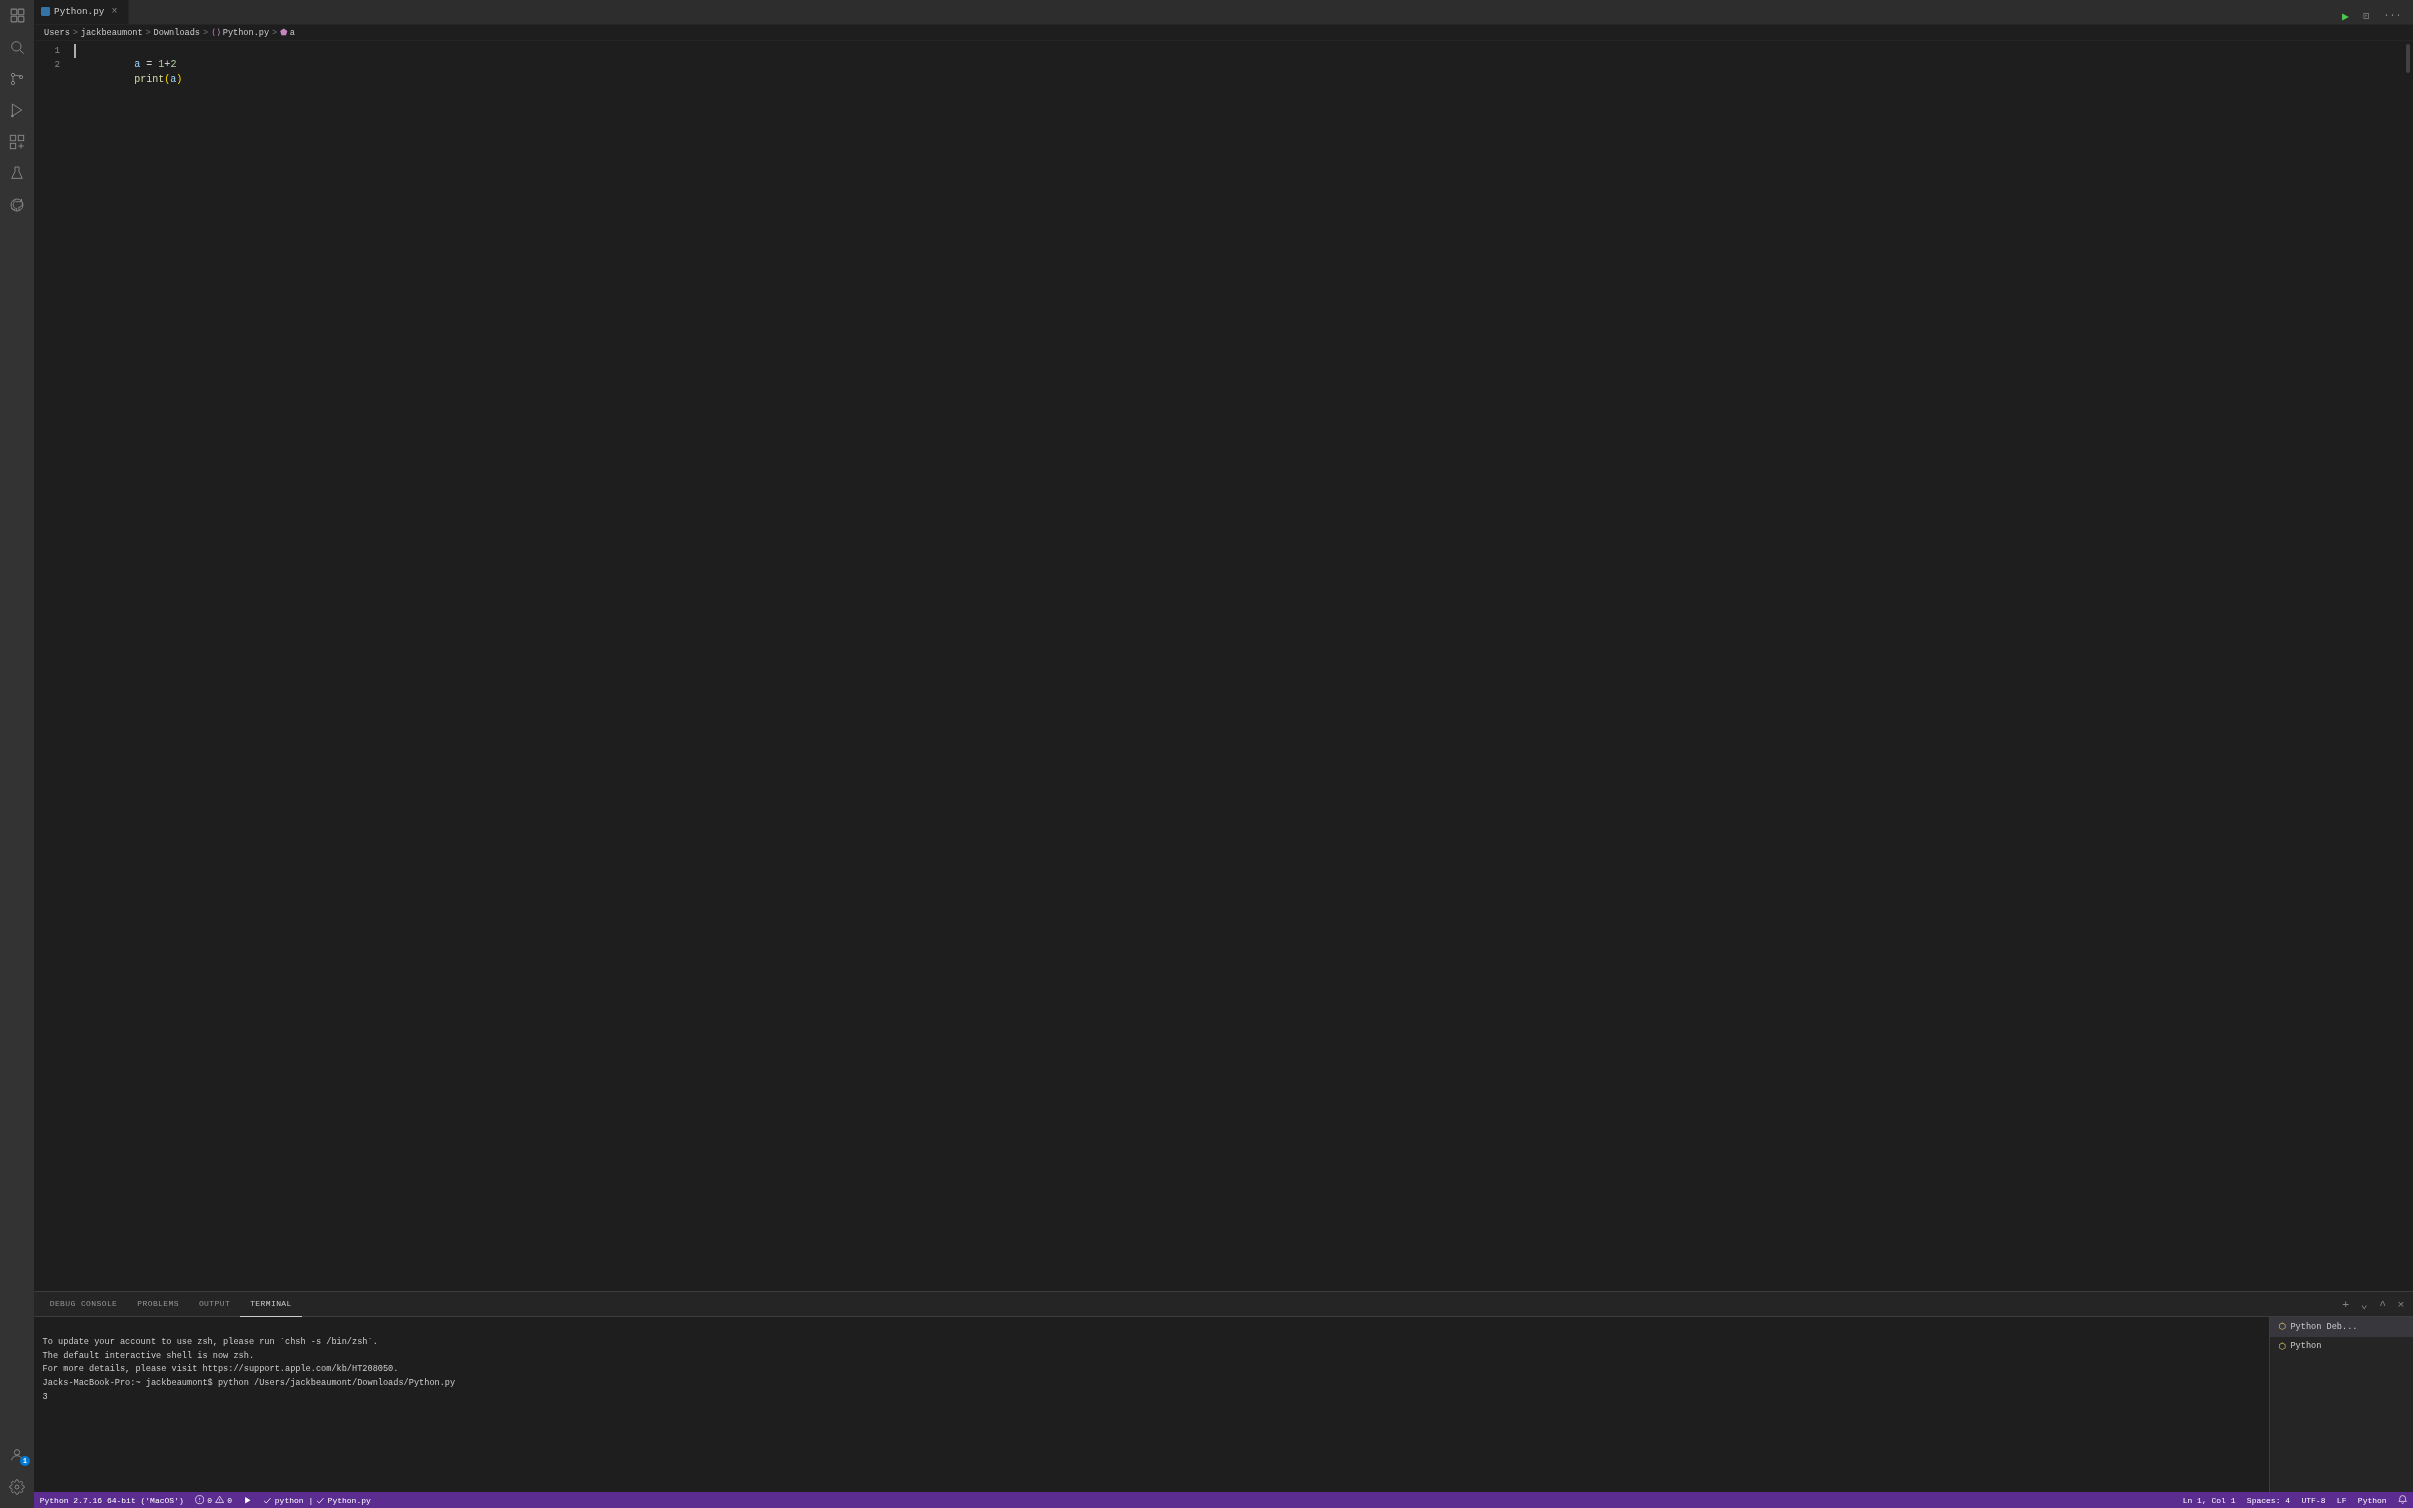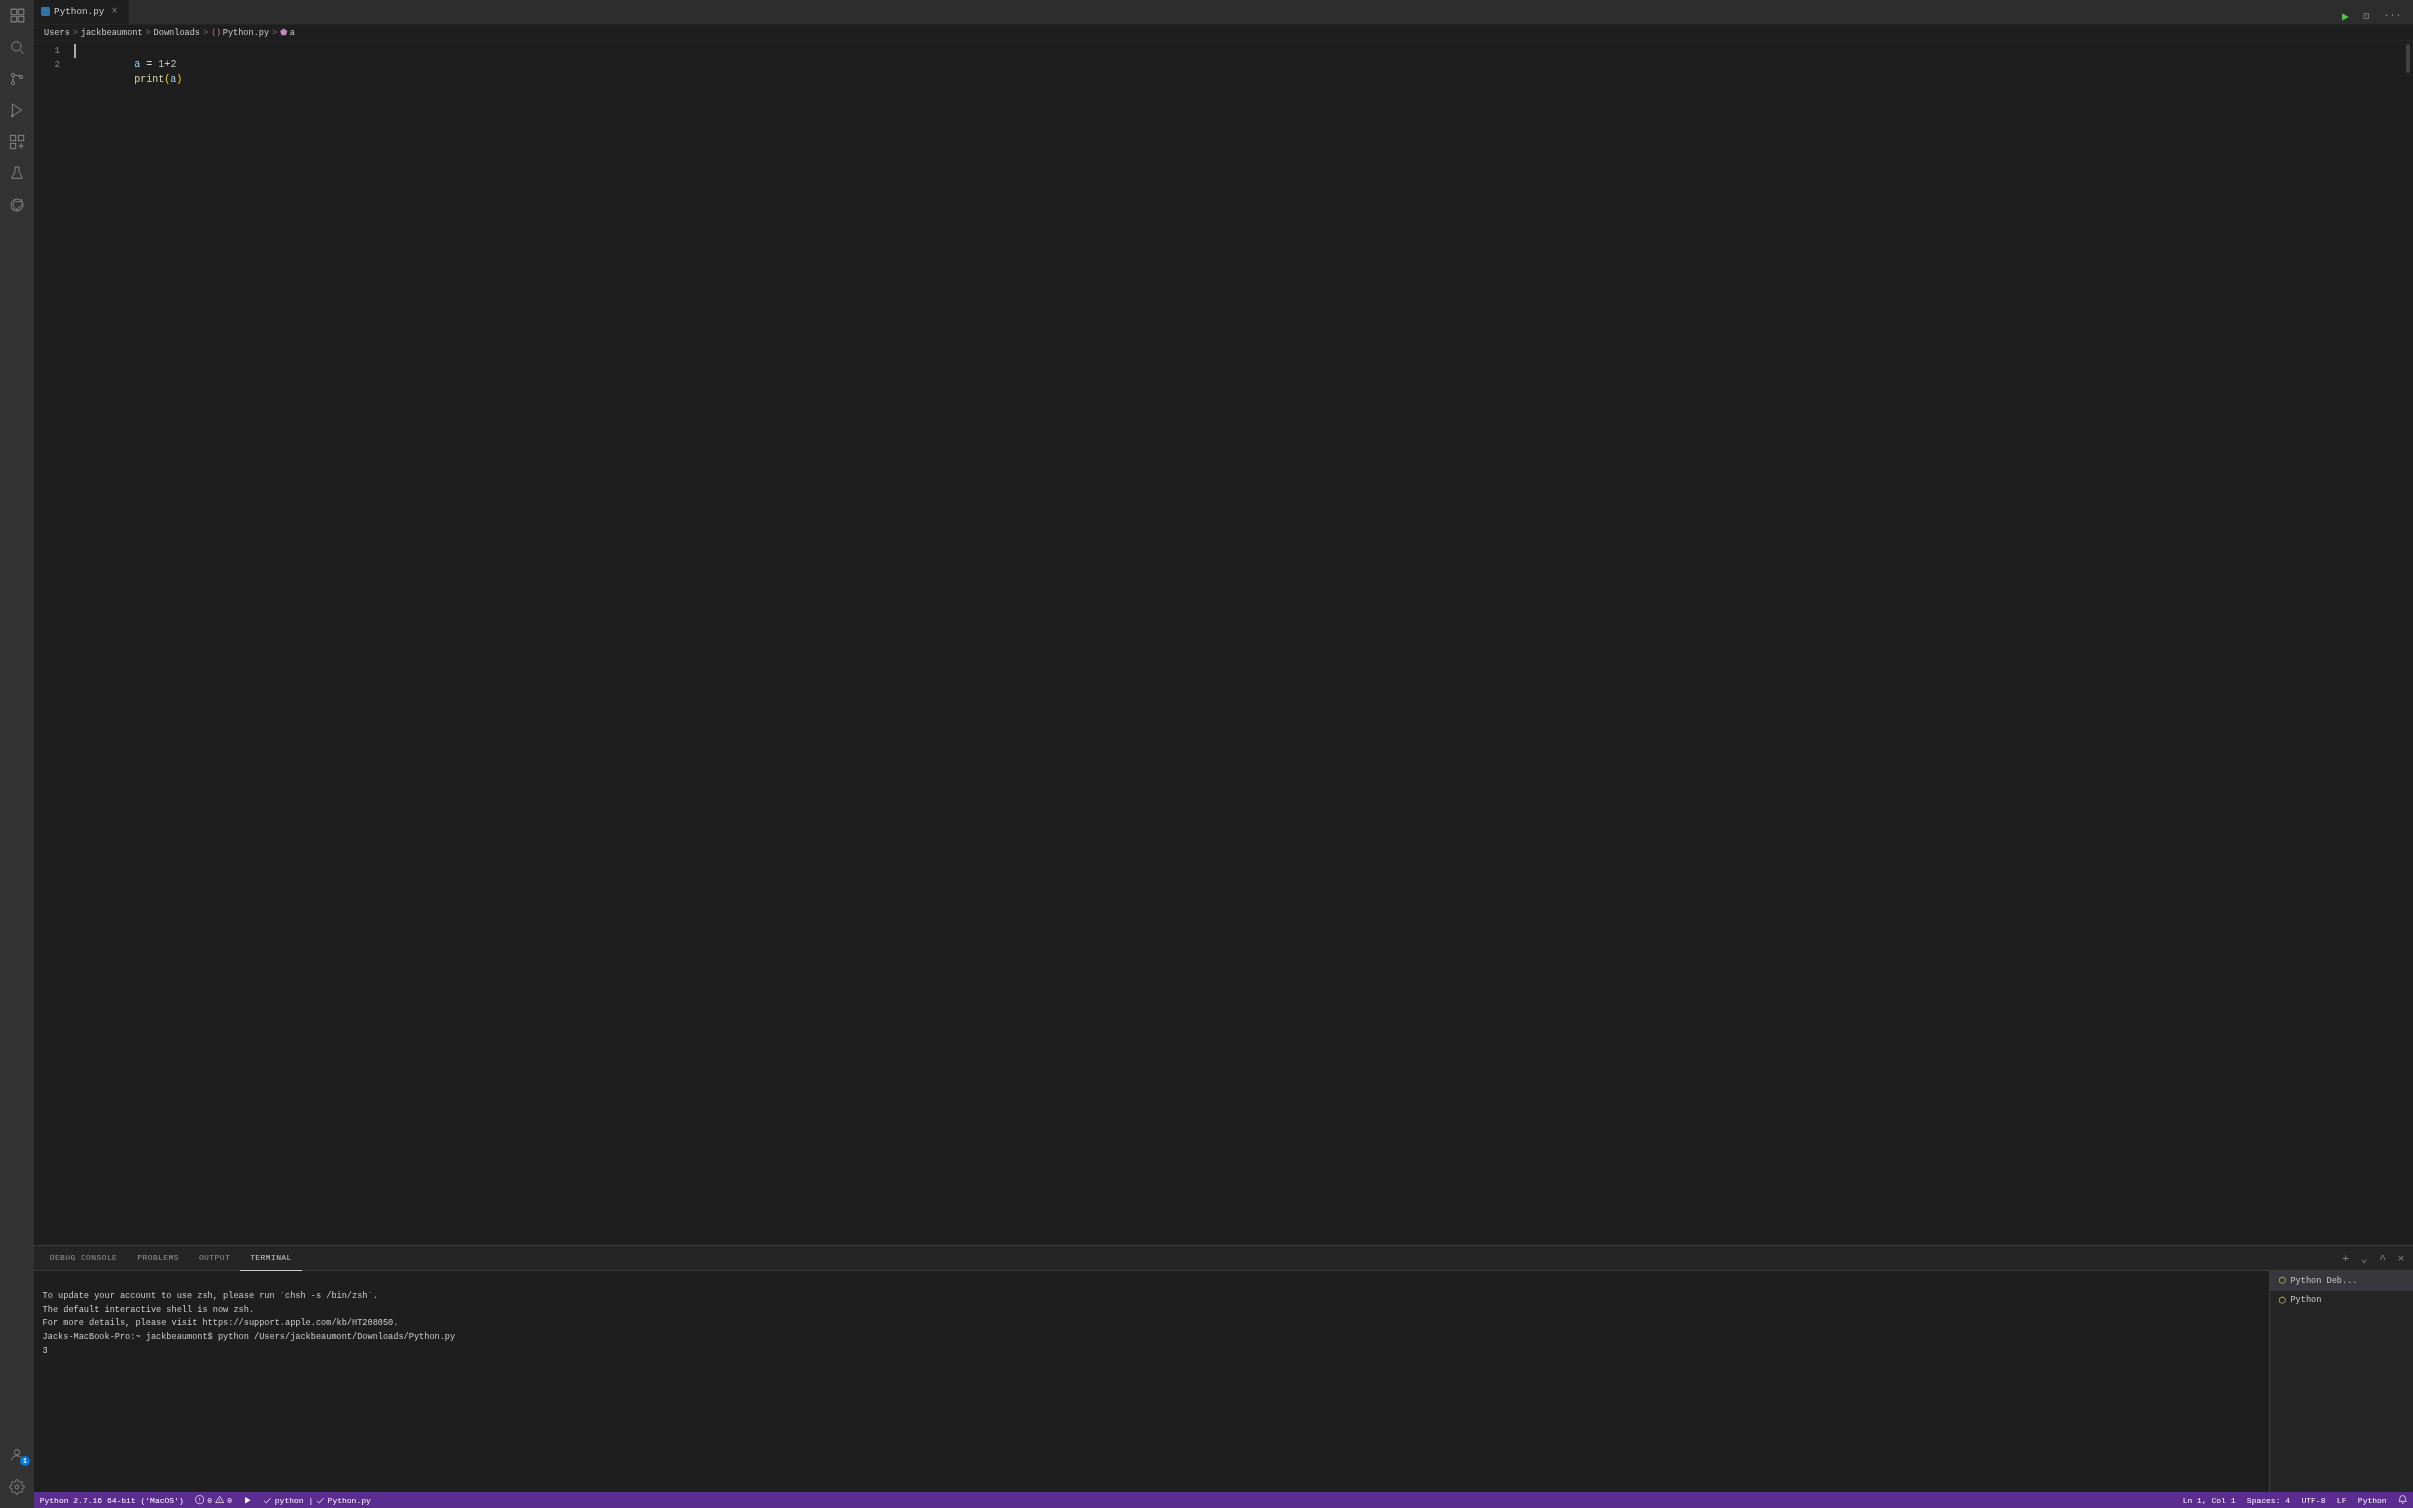--- a/index.html
+++ b/index.html
@@ -204,21 +204,21 @@
       width: 4.3px;
       height: 29px;
       background: #424242;
       border-radius: 2.2px;
       margin: 0 auto;
       margin-top: 2.9px;
     }
 
     
     .panel-area {
-      height: 247px;
+      height: 201px;
       background: #1e1e1e;
       border-top: 0.7px solid #3c3c3c;
       display: flex;
       flex-direction: column;
     }
 
     
     .panel-tabs {
       height: 25px;
       background: #252526;

